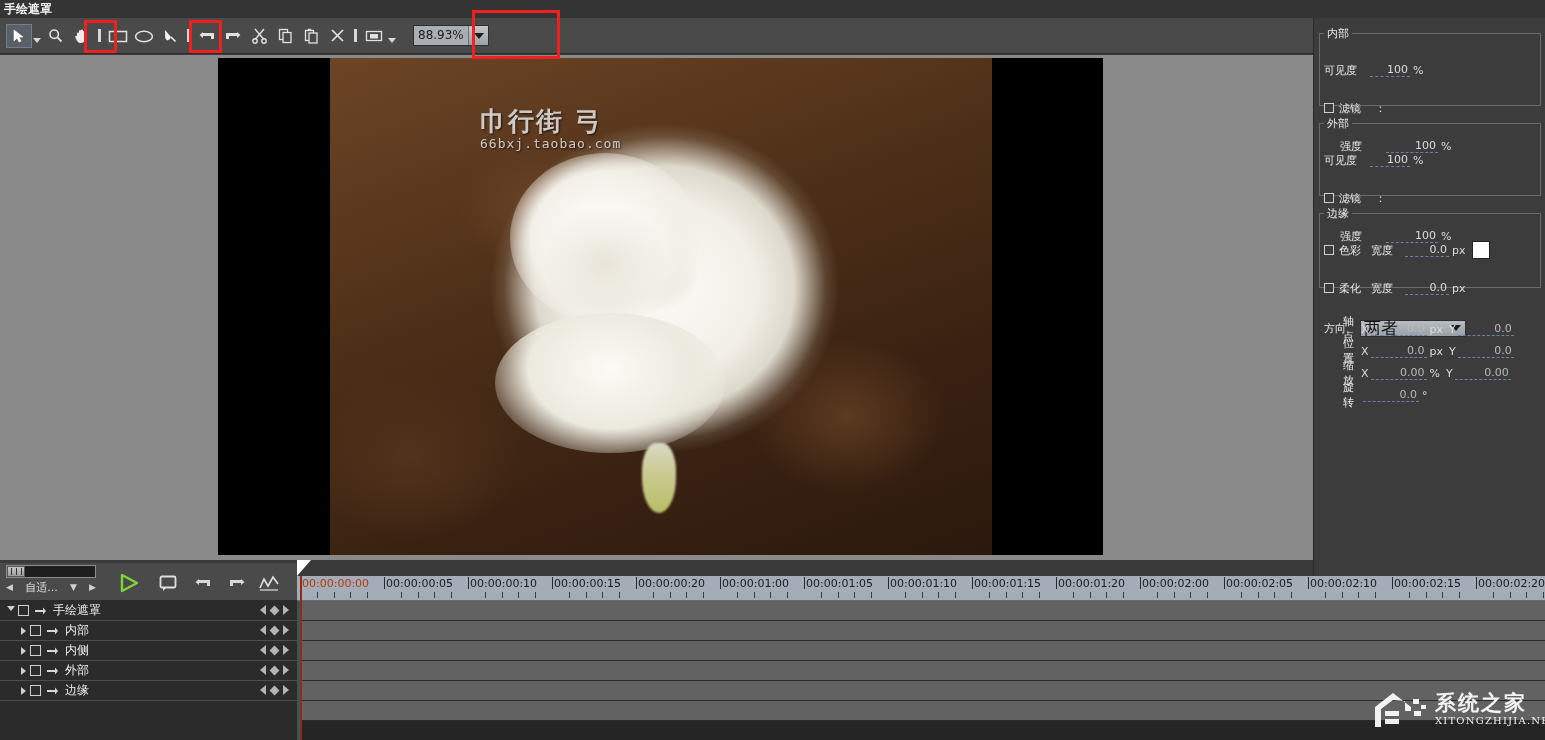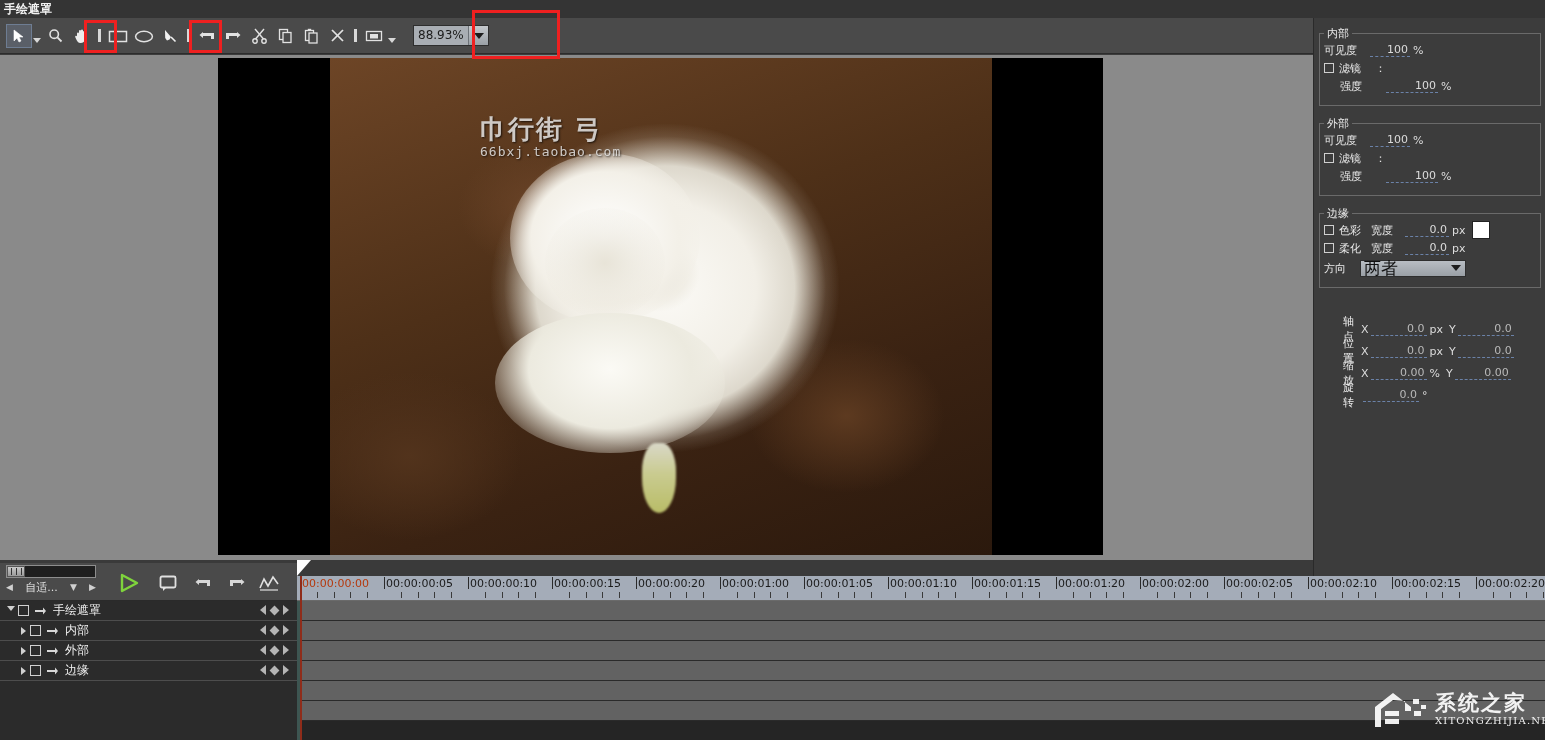--- a/index.html
+++ b/index.html
@@ -73,35 +73,35 @@
     filter: blur(0.4px);
   }
   .petal{ position:absolute; border-radius:50%; background:rgba(250,249,244,0.85); }
   #stem{
     position:absolute; left:312px; top:385px; width:34px; height:70px;
     background:linear-gradient(180deg,#d9d8c8 0%, #c9cb8f 45%, #b9bd68 100%);
     border-radius:40% 40% 50% 50%;
     filter:blur(1px);
   }
   #wm{
-    position:absolute; left:150px; top:56px; width:200px; height:60px;
+    position:absolute; left:150px; top:48px; width:200px; height:60px;
     color:#e2e2e2; opacity:.85; pointer-events:none;
   }
   #wm .l1{ font-size:26px; font-weight:bold; letter-spacing:2px; line-height:30px;
            text-shadow:1px 1px 2px rgba(0,0,0,.8); }
   #wm .l2{ font-size:13px; letter-spacing:1px; font-family:"DejaVu Sans Mono",monospace;
            text-shadow:1px 1px 2px rgba(0,0,0,.8); }
   
   #rpanel{
     position:absolute; left:1313px; top:18px; width:232px; height:722px;
     background:#3c3c3c; border-left:1px solid #2a2a2a;
   }
   .grp{ position:absolute; left:5px; width:222px; border:1px solid #6a6a6a; }
   .grp > legend{ font-size:11px; padding:0 3px; color:#eaeaea; margin-left:4px;}
-  .row{ display:flex; align-items:center; height:18px; padding-left:4px; }
+  .row{ display:flex; align-items:center; height:18px; padding-left:4px;margin-top:20px; }
   .lbl{ width:46px; font-size:11px; color:#eaeaea; }
   .lbl.ind{ padding-left:16px; width:62px; }
   .dashed{
     flex:0 0 auto; border-bottom:1px dashed #6b82a8; height:13px; min-width:30px;
     display:flex; align-items:flex-end; justify-content:flex-end; padding-right:2px;
     font-size:11px; color:#dcdcdc;
   }
   .unit{ font-size:11px; color:#dcdcdc; margin-left:3px; }
   .cb{ width:10px;height:10px;border:1px solid #cfcfcf;background:#3c3c3c;margin-right:5px;flex:0 0 auto;cursor:pointer;}
   .swatch{ width:18px;height:18px;background:#fff;border:1px solid #222; margin-left:6px;}
@@ -504,20 +504,35 @@
         </span>
       </div>
       <div class="lrow" style="padding-left: 16px;">
         <span class="tw">
           <span class="tri"></span>
         </span>
         <span class="lcb"></span>
         <span class="lnk"><svg width="13" height="11" viewBox="0 0 13 11">
             <path d="M1,7 L9,7 L9,9.5 L12,6 L9,2.5 L9,5 L1,5 Z" fill="#d7d7d7"></path>
           </svg></span>
+        <span class="lname">内侧</span>
+        <span class="kf">
+          <span class="kfL"></span>
+          <span class="kfD"></span>
+          <span class="kfR"></span>
+        </span>
+      </div>
+      <div class="lrow" style="padding-left: 16px;">
+        <span class="tw">
+          <span class="tri"></span>
+        </span>
+        <span class="lcb"></span>
+        <span class="lnk"><svg width="13" height="11" viewBox="0 0 13 11">
+            <path d="M1,7 L9,7 L9,9.5 L12,6 L9,2.5 L9,5 L1,5 Z" fill="#d7d7d7"></path>
+          </svg></span>
         <span class="lname">外部</span>
         <span class="kf">
           <span class="kfL"></span>
           <span class="kfD"></span>
           <span class="kfR"></span>
         </span>
       </div>
       <div class="lrow" style="padding-left: 16px;">
         <span class="tw">
           <span class="tri"></span>

